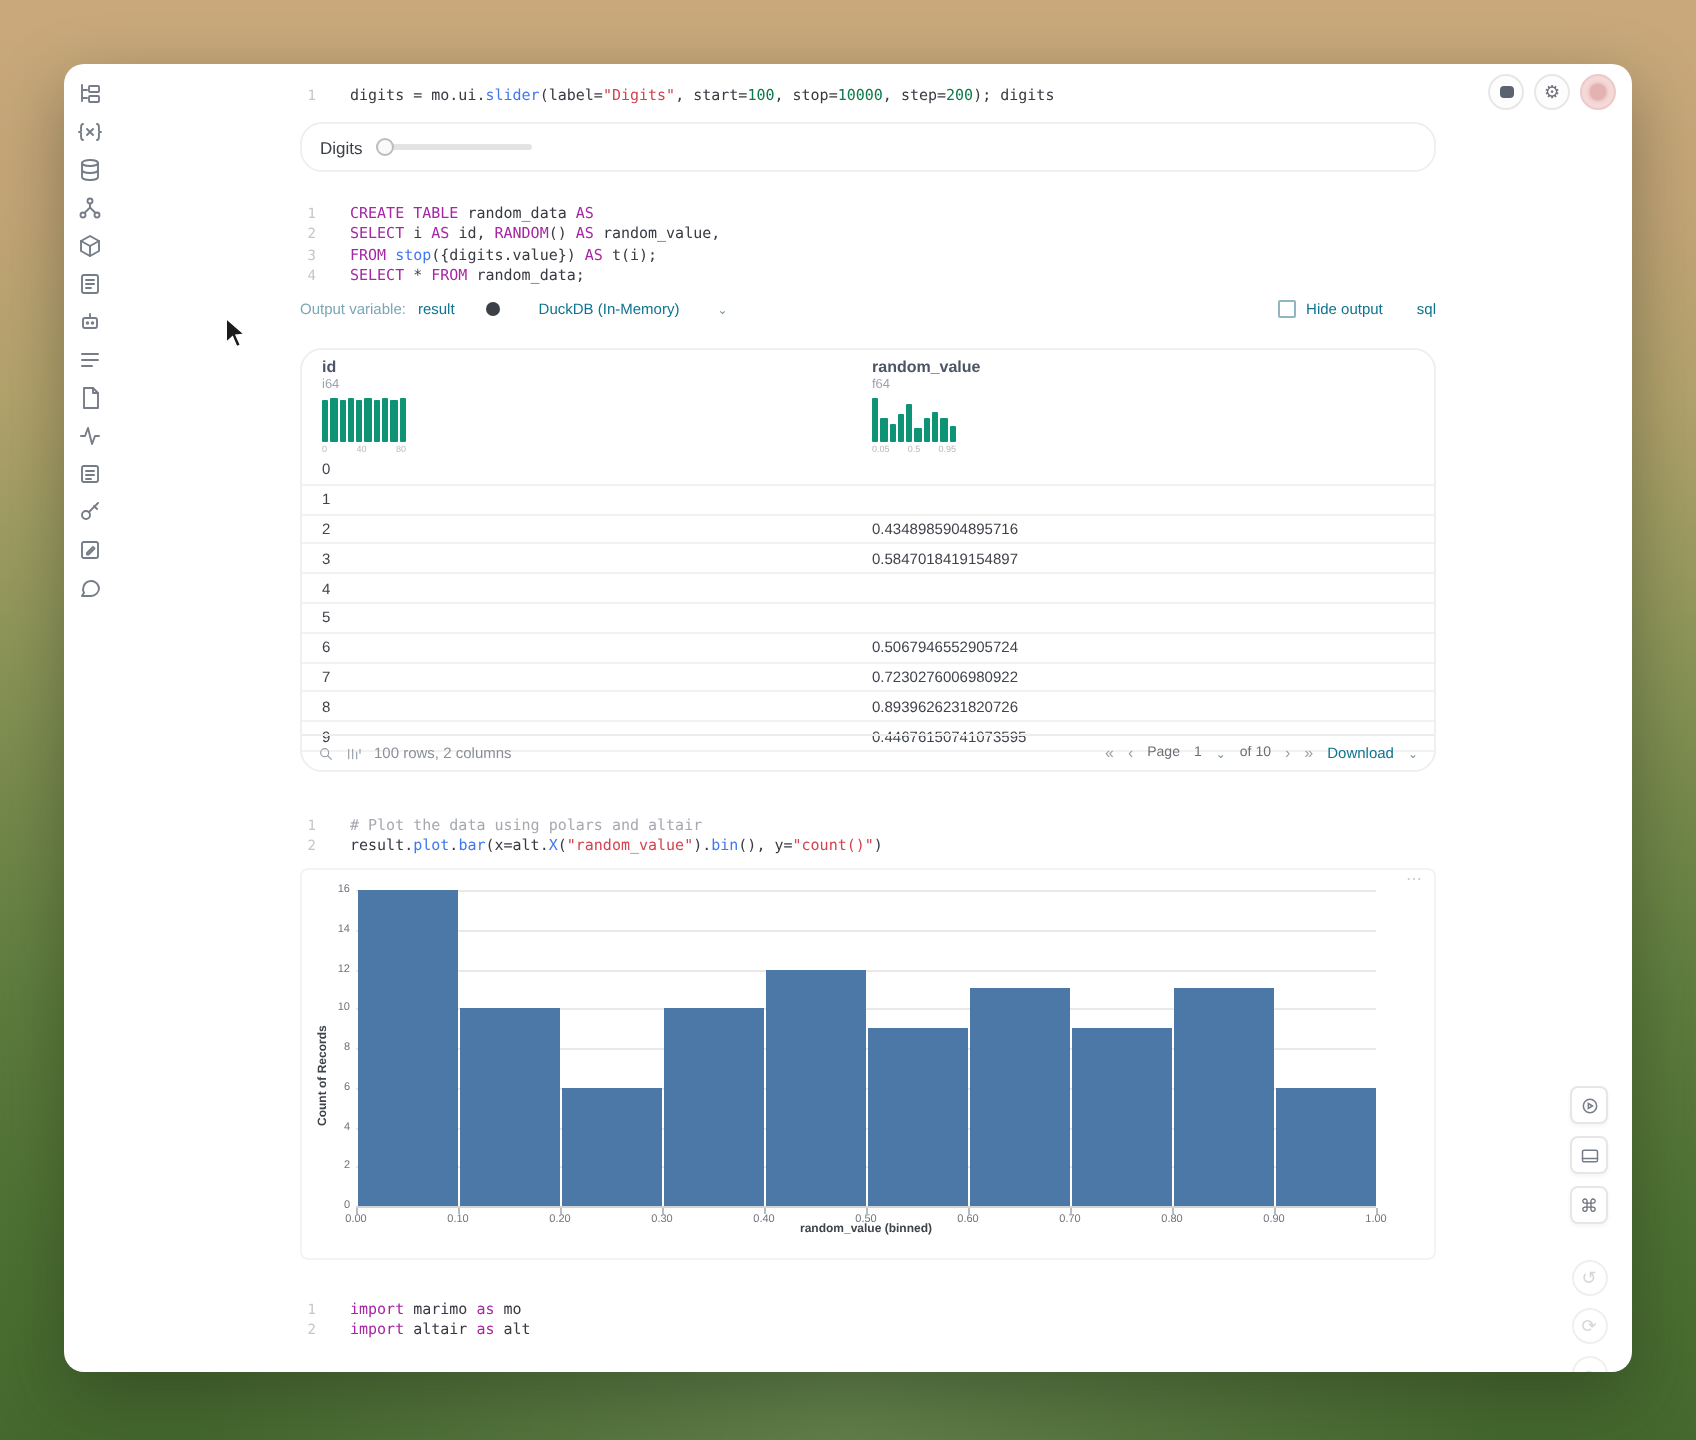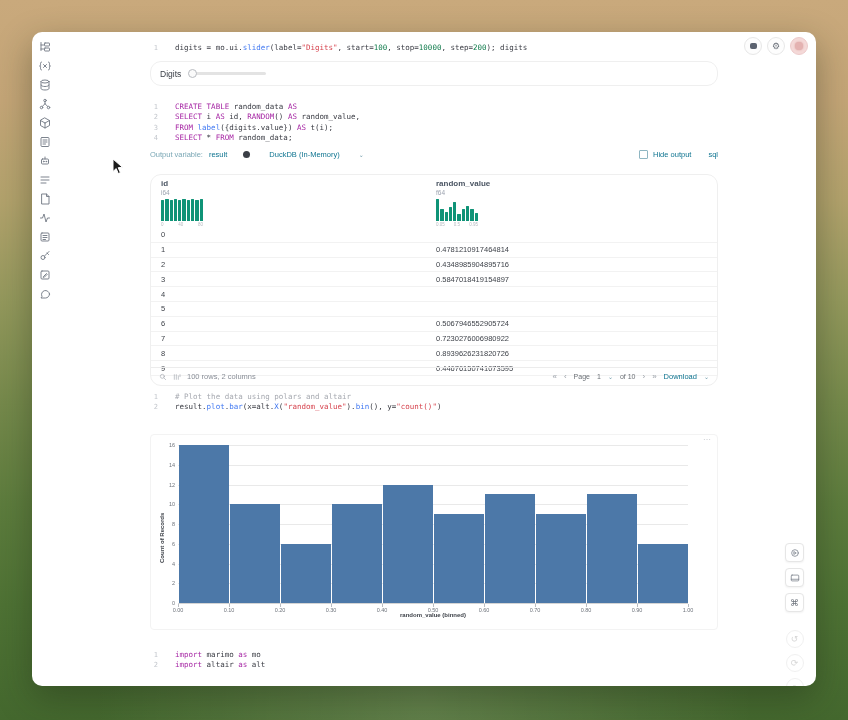--- a/index.html
+++ b/index.html
@@ -199,21 +199,21 @@
         <span class="slider-wrap">
           <span class="slider-track"></span>
           <span class="slider-thumb"></span>
         </span>
       </div>
     </div>
 
     <div class="code" style="top:70px">
         <div class="cl"><span class="ln">1</span><span class="tk-k">CREATE TABLE </span><span class="tk-p">random_data </span><span class="tk-k">AS</span></div>
         <div class="cl"><span class="ln">2</span><span class="tk-k">SELECT </span><span class="tk-p">i </span><span class="tk-k">AS </span><span class="tk-p">id, </span><span class="tk-k">RANDOM</span><span class="tk-p">() </span><span class="tk-k">AS </span><span class="tk-p">random_value,</span></div>
-        <div class="cl"><span class="ln">3</span><span class="tk-k">FROM </span><span class="tk-f">label</span><span class="tk-p">({digits.value}) </span><span class="tk-k">AS </span><span class="tk-p">t(i);</span></div>
+        <div class="cl"><span class="ln">3</span><span class="tk-k">FROM </span><span class="tk-f">stop</span><span class="tk-p">({digits.value}) </span><span class="tk-k">AS </span><span class="tk-p">t(i);</span></div>
         <div class="cl"><span class="ln">4</span><span class="tk-k">SELECT </span><span class="tk-p">* </span><span class="tk-k">FROM </span><span class="tk-p">random_data;</span></div>
       </div>
 
     <div class="sqlbar" style="top:118px">
       <span class="muted">Output variable:</span>
       <span>result</span>
       <span class="eng">
         <span class="db-ic"></span>
         <span>DuckDB (In-Memory)</span>
         <span class="caret">⌄</span>
@@ -267,21 +267,20 @@
             <span>0.5</span>
             <span>0.95</span>
           </div>
       </div>
       <div style="position:absolute;left:0;right:0;top:53px" id="table-rows">
           <div class="trow">
             <span class="c1">0</span>
           </div>
           <div class="trow">
             <span class="c1">1</span>
-            <span class="c2">0.4781210917464814</span>
           </div>
           <div class="trow">
             <span class="c1">2</span>
             <span class="c2">0.4348985904895716</span>
           </div>
           <div class="trow">
             <span class="c1">3</span>
             <span class="c2">0.5847018419154897</span>
           </div>
           <div class="trow">
@@ -324,21 +323,21 @@
           <span class="caret">⌄</span>
           <span class="pgtxt">of 10</span>
           <span>›</span>
           <span>»</span>
           <span class="dl">Download</span>
           <span class="caret">⌄</span>
         </span>
       </div>
     </div>
 
-    <div class="code" style="top:360px">
+    <div class="code" style="top:376px">
         <div class="cl"><span class="ln">1</span><span class="tk-c"># Plot the data using polars and altair</span></div>
         <div class="cl"><span class="ln">2</span><span class="tk-p">result.</span><span class="tk-f">plot</span><span class="tk-p">.</span><span class="tk-f">bar</span><span class="tk-p">(x=alt.</span><span class="tk-f">X</span><span class="tk-p">(</span><span class="tk-s">"random_value"</span><span class="tk-p">).</span><span class="tk-f">bin</span><span class="tk-p">(), y=</span><span class="tk-s">"count()"</span><span class="tk-p">)</span></div>
       </div>
 
     <div class="chart" style="top:402px" id="chart-plot">
       <div class="dots">⋯</div>
       <div class="ylabel" style="left:8px;top:128px">Count of Records</div>
       <div class="xlabel" style="left:222px;top:177px">random_value (binned)</div>
     <div class="ytick" style="left: 4px; top: 165px;">0</div>
         <div class="gl" style="left: 27px; width: 510px; top: 148.25px;"></div>

